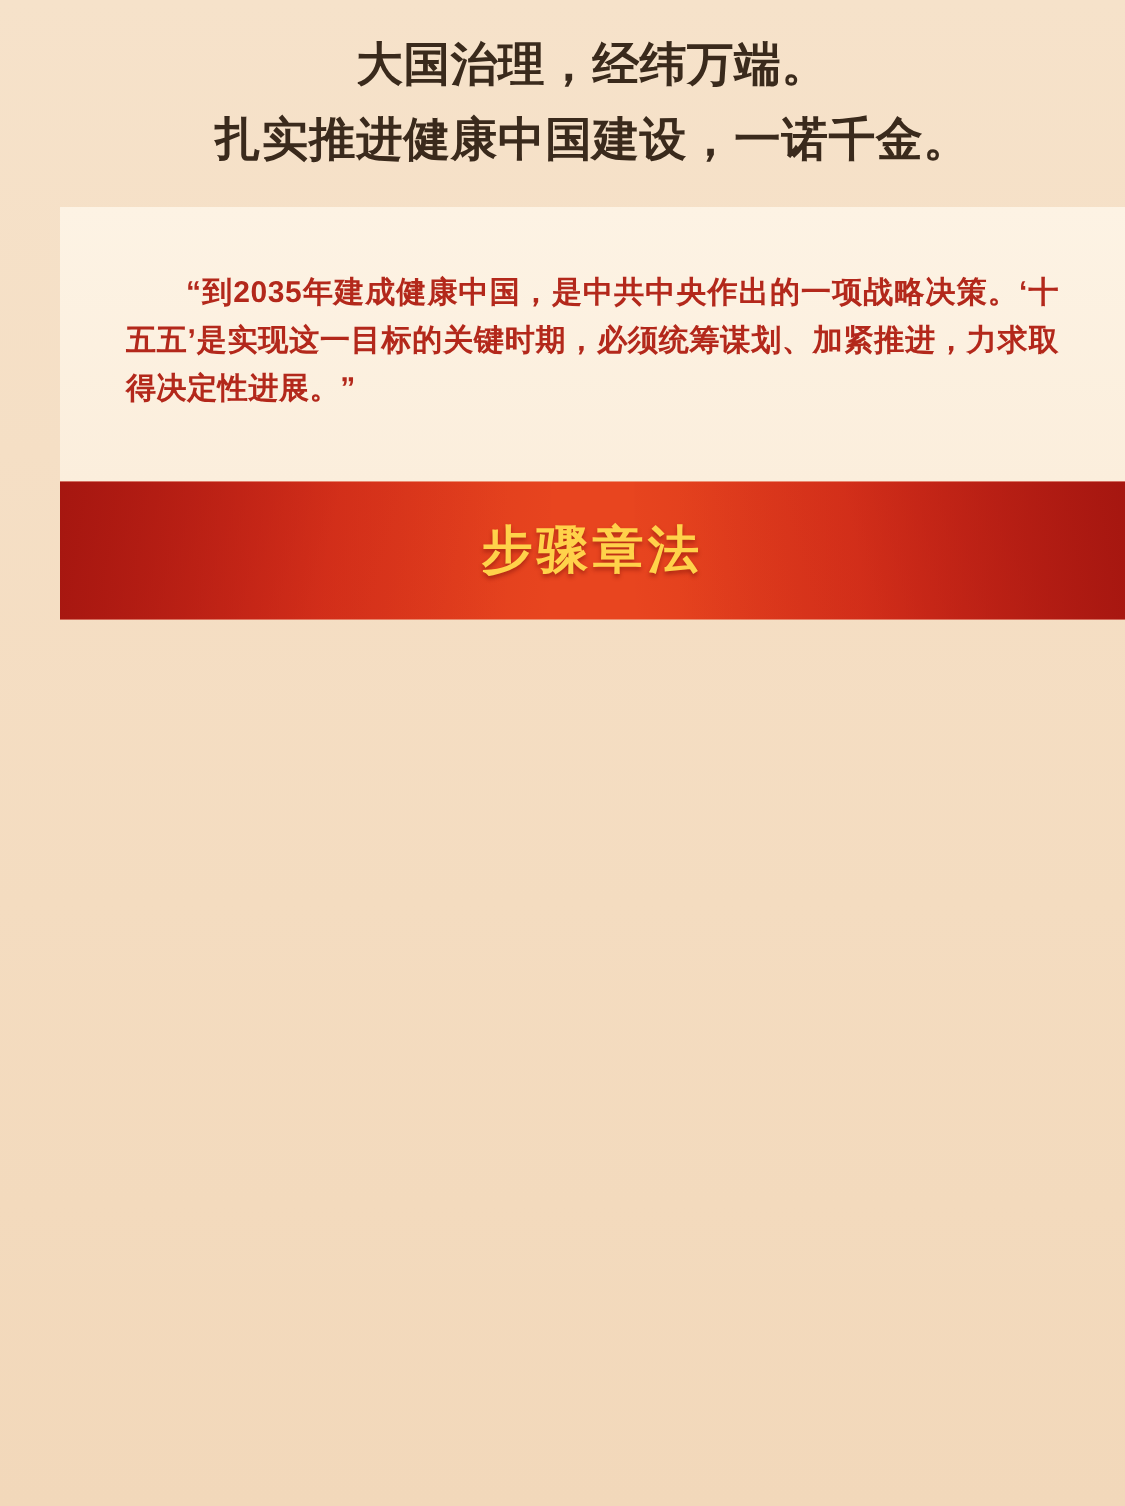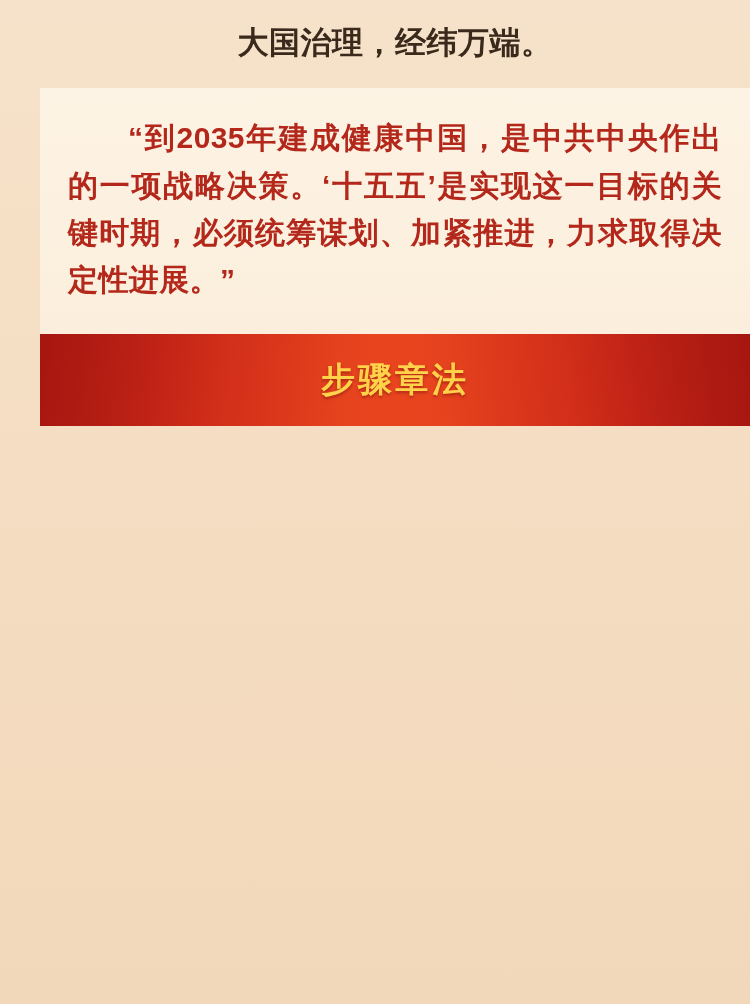--- a/index.html
+++ b/index.html
@@ -72,41 +72,42 @@
     text-shadow: 0 2px 3px rgba(110,10,6,0.45);
   }
 
   
   .card {
     background: linear-gradient(180deg, #fdf3e4 0%, #fbeedc 100%);
     padding: 26px 28px 30px 28px;
   }
   .card-text {
     color: #b3281b;
-    font-size: 30px;
+    font-size: 20px;
     font-weight: 700;
     line-height: 1.58;
     text-align: justify;
     text-justify: inter-ideograph;
     text-indent: 2em;
     letter-spacing: 0.4px;
-    margin: 0;
+    margin: 16px;
   }
 
   .spacer-bottom {
     height: 14px;
   }
 </style>
 </head>
 <body>
 
 <div class="page">
 
   <div class="intro">
     <div class="intro-line">大国治理，经纬万端。</div>
+    <div class="intro-line">扎实推进健康中国建设，一诺千金。</div>
   </div>
 
   <div class="section">
     <div class="card">
       <p class="card-text">“到2035年建成健康中国，是中共中央作出的一项战略决策。‘十五五’是实现这一目标的关键时期，必须统筹谋划、加紧推进，力求取得决定性进展。”</p>
     </div>
   </div>
 
   <div class="section">
     <div class="banner">

